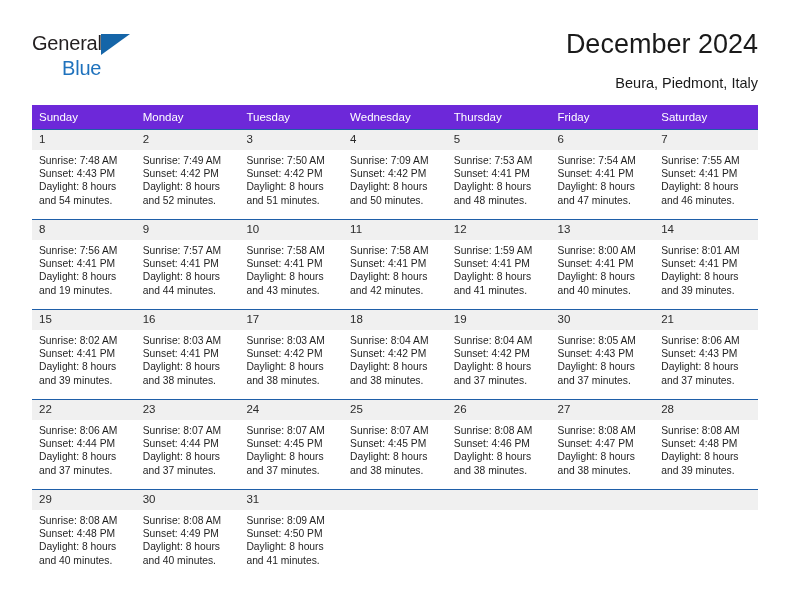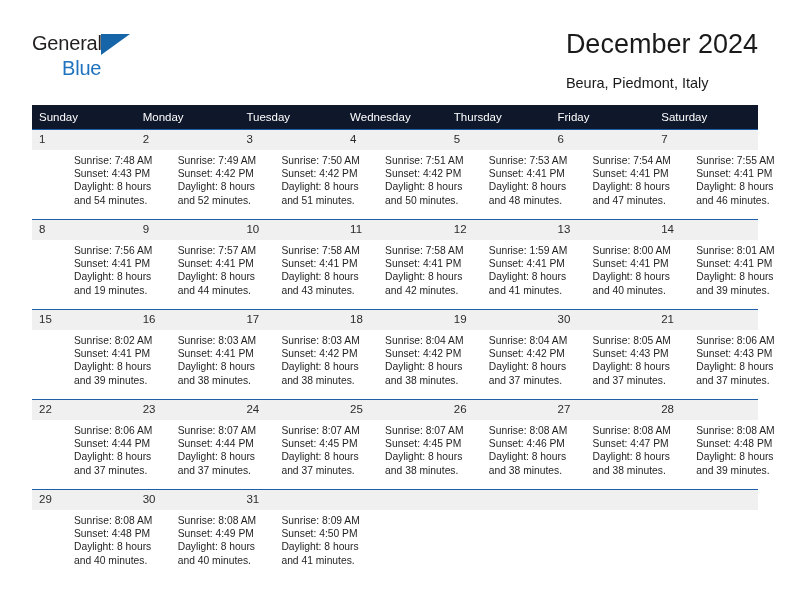--- a/index.html
+++ b/index.html
@@ -63,21 +63,21 @@
     width: 0;
     height: 0;
     border-left: 29px solid #1565a8;
     border-bottom: 21px solid transparent;
   }
 
   .title-block {
     position: absolute;
     right: 0;
     top: 0;
-    text-align: left;
+    text-align: right;
   }
   .month-title {
     font-size: 27px;
     font-weight: normal;
     color: #1a1a1a;
     line-height: 32px;
     white-space: nowrap;
   }
   .location-subtitle {
     margin-top: 14px;
@@ -90,21 +90,21 @@
   
   .calendar {
     position: absolute;
     left: 32px;
     top: 105px;
     width: 726px;
     border-collapse: collapse;
     table-layout: fixed;
   }
   .calendar th {
-    background: #0f172a;
+    background: #6d28d9;
     color: #ffffff;
     font-size: 11.5px;
     font-weight: normal;
     text-align: left;
     padding: 5px 0 5px 7px;
     line-height: 14px;
     border: none;
   }
   .calendar td {
     width: 103.71px;
@@ -127,21 +127,20 @@
     min-height: 13px;
   }
   .daynum.empty {
     color: transparent;
   }
   .details {
     padding: 4px 6px 0 7px;
     font-size: 10.3px;
     line-height: 13.2px;
     color: #1f1f1f;
-    margin-left: 35px;
   }
   .details div {
     white-space: nowrap;
   }
 </style>
 </head>
 <body>
 
 <div class="page">
 
@@ -197,21 +196,21 @@
             <div class="details">
               <div>Sunrise: 7:50 AM</div>
               <div>Sunset: 4:42 PM</div>
               <div>Daylight: 8 hours</div>
               <div>and 51 minutes.</div>
             </div>
           </td>
           <td>
             <div class="daynum">4</div>
             <div class="details">
-              <div>Sunrise: 7:51 AM</div>
+              <div>Sunrise: 7:09 AM</div>
               <div>Sunset: 4:42 PM</div>
               <div>Daylight: 8 hours</div>
               <div>and 50 minutes.</div>
             </div>
           </td>
           <td>
             <div class="daynum">5</div>
             <div class="details">
               <div>Sunrise: 7:53 AM</div>
               <div>Sunset: 4:41 PM</div>

